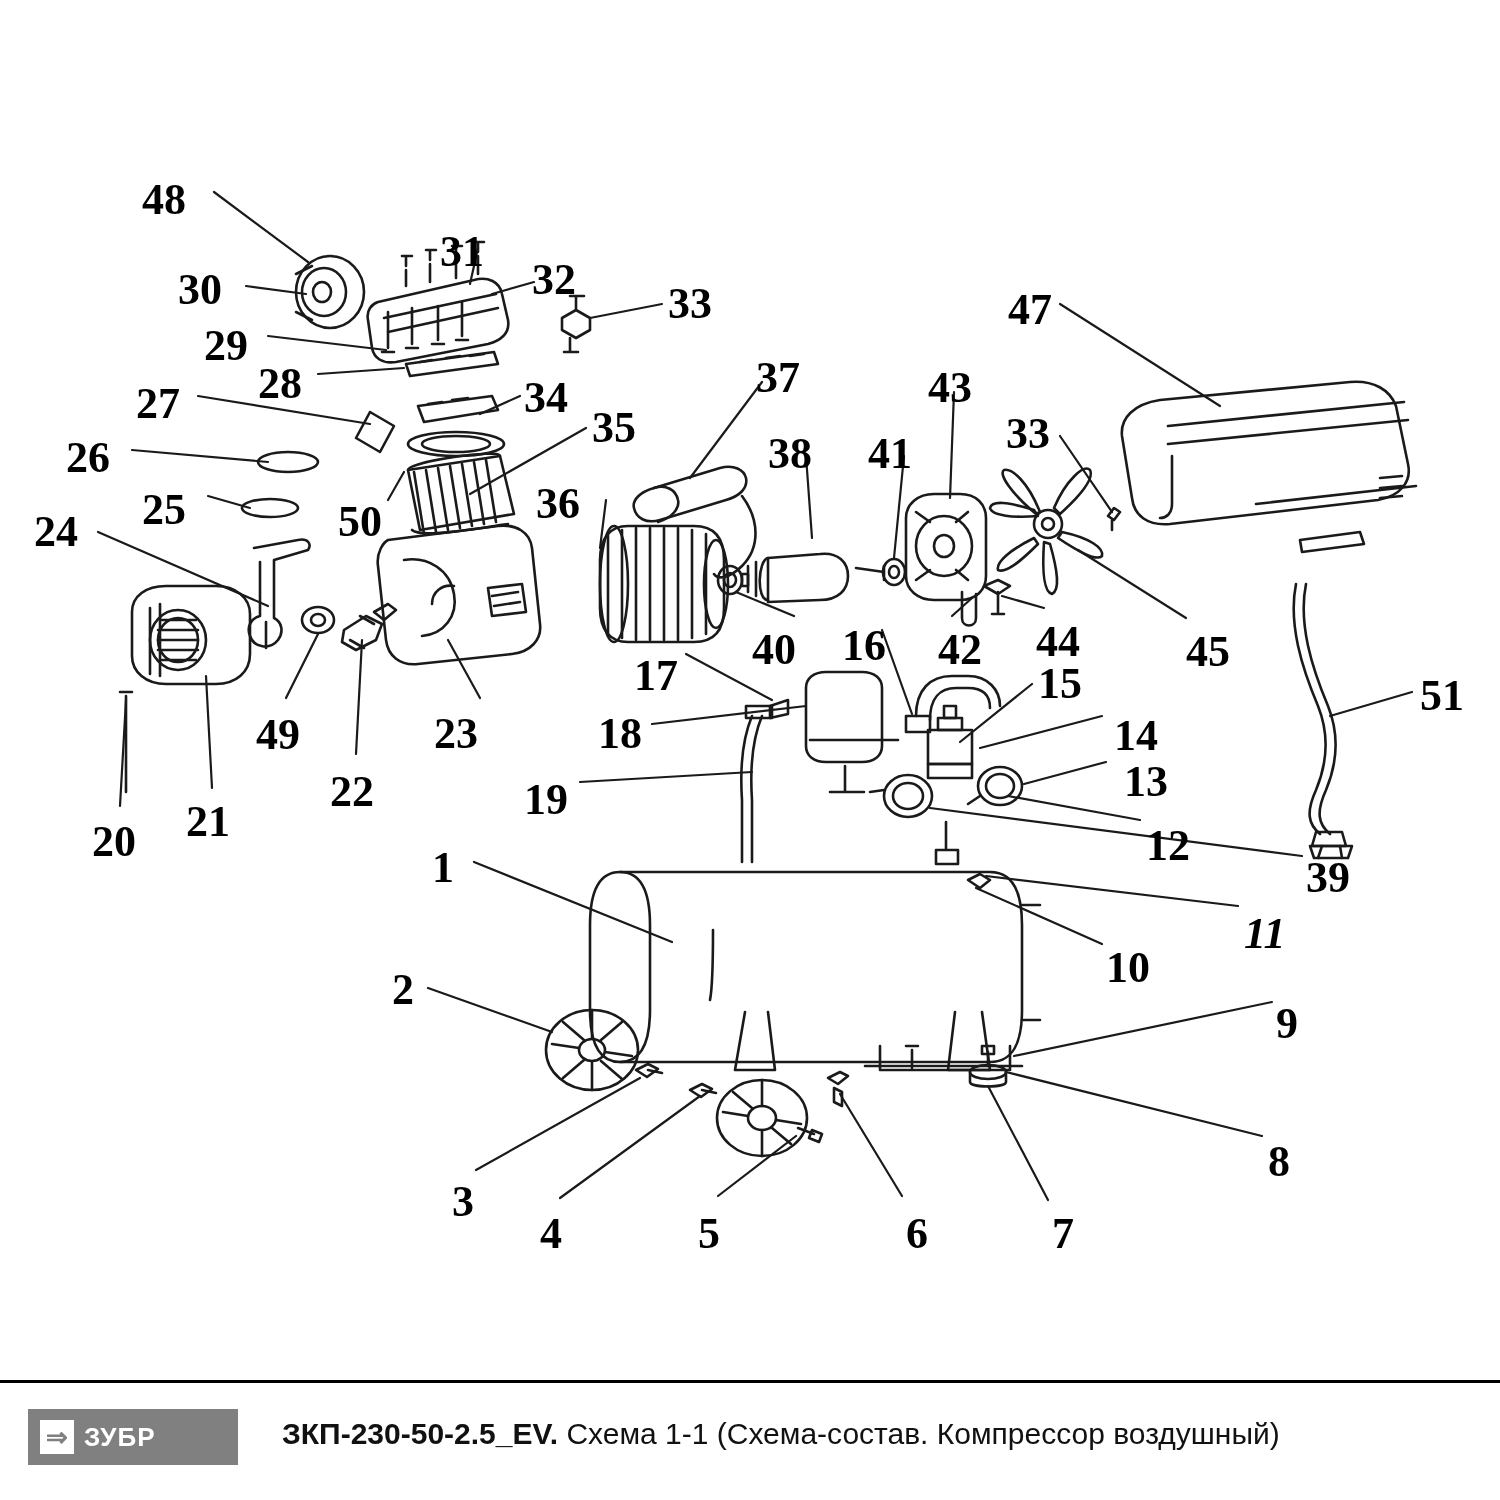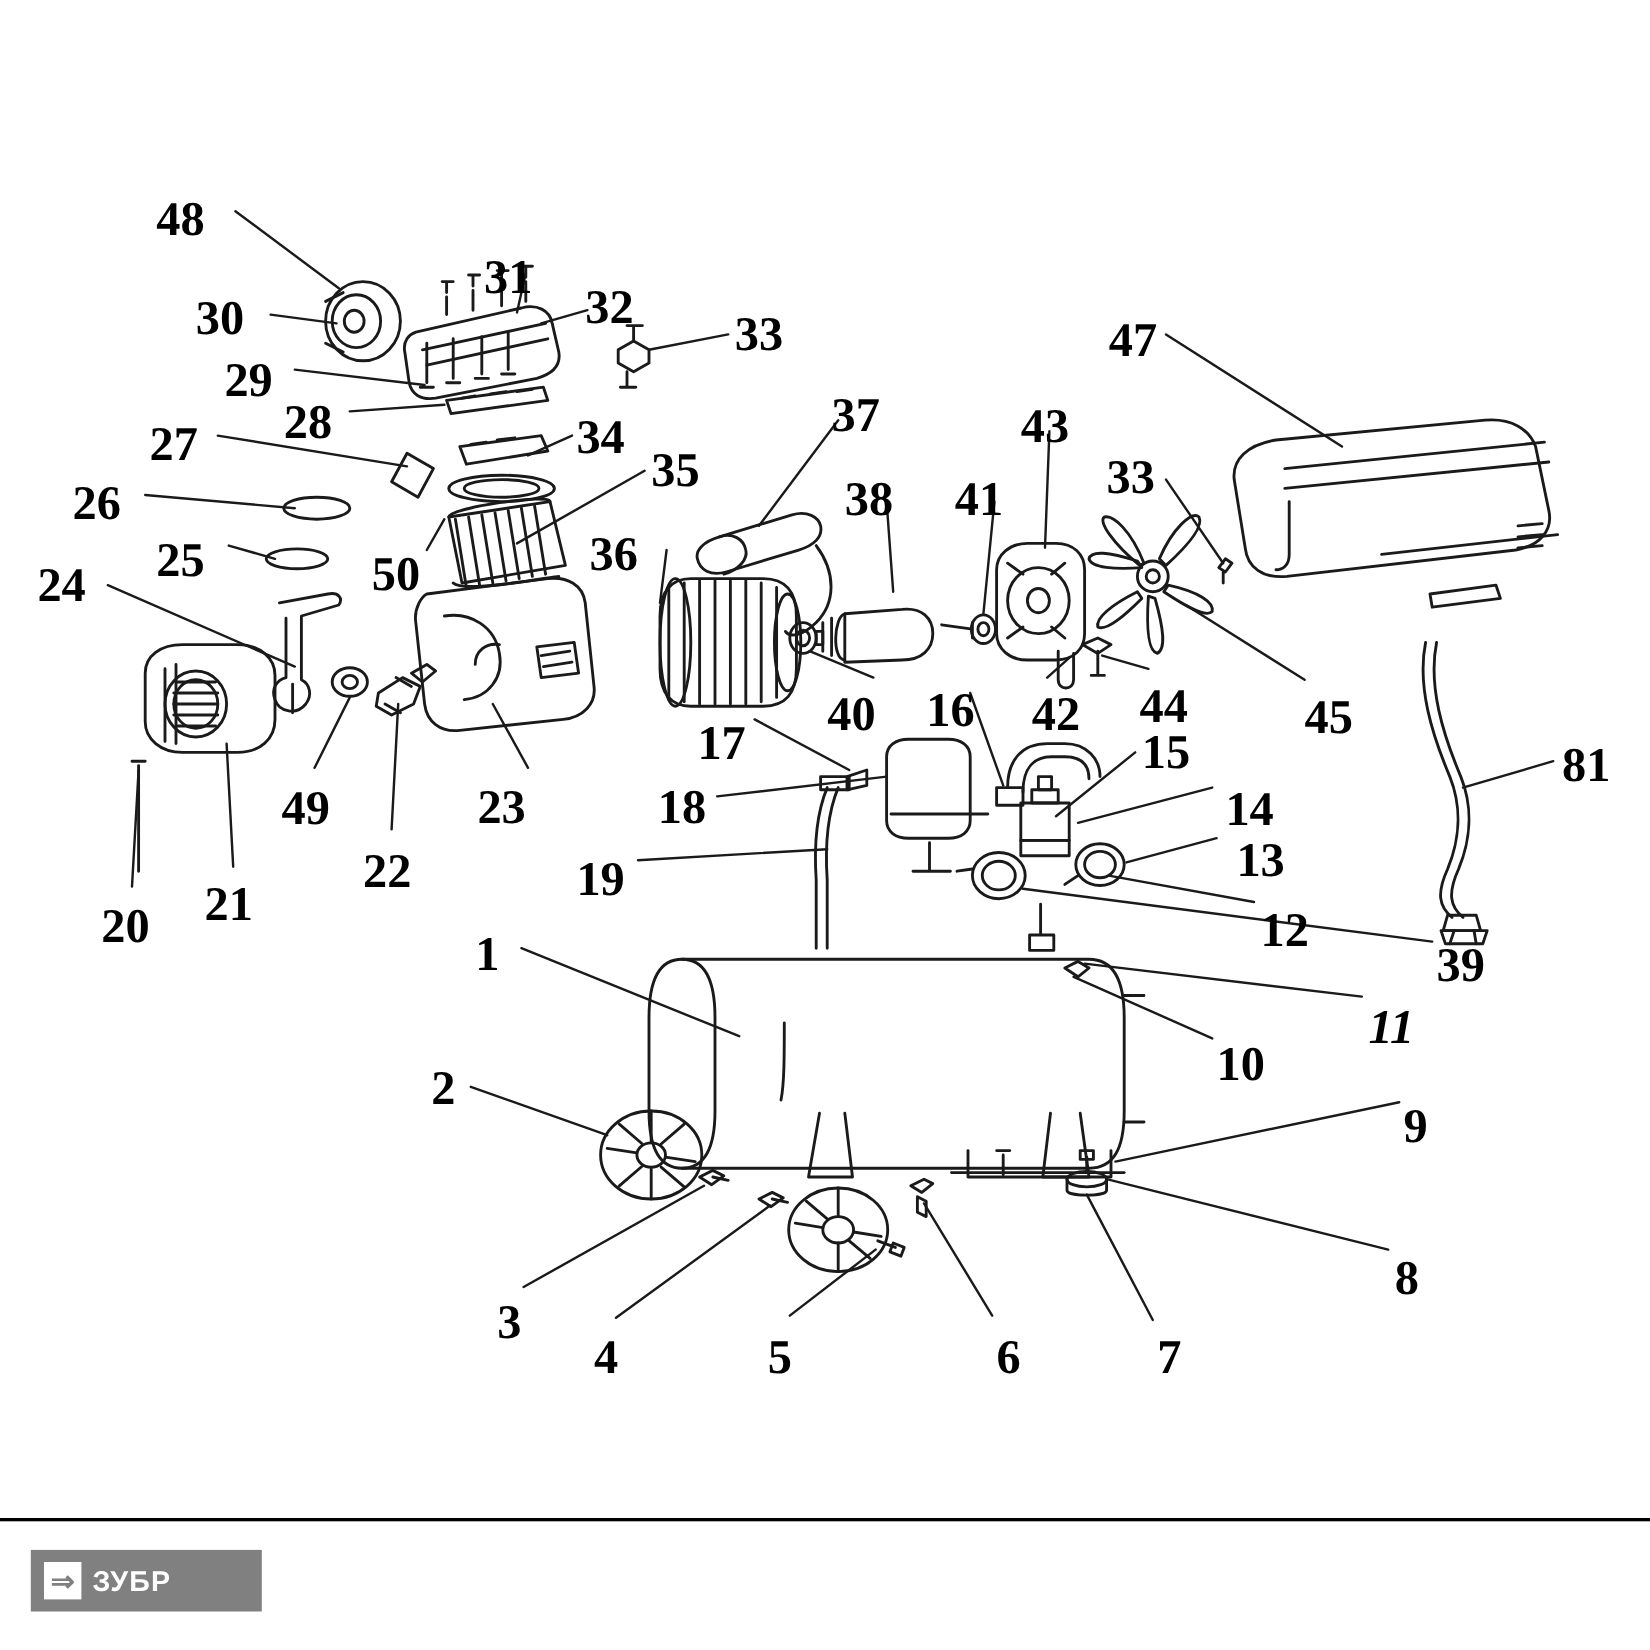--- a/index.html
+++ b/index.html
@@ -403,21 +403,21 @@
     <div class="callout" style="left:768px;  top:432px;">38</div>
     <div class="callout" style="left:868px;  top:432px;">41</div>
     <div class="callout" style="left:928px;  top:366px;">43</div>
     <div class="callout" style="left:1006px; top:412px;">33</div>
     <div class="callout" style="left:1008px; top:288px;">47</div>
     <div class="callout" style="left:752px;  top:628px;">40</div>
     <div class="callout" style="left:842px;  top:624px;">16</div>
     <div class="callout" style="left:938px;  top:628px;">42</div>
     <div class="callout" style="left:1036px; top:620px;">44</div>
     <div class="callout" style="left:1186px; top:630px;">45</div>
-    <div class="callout" style="left:1420px; top:674px;">81</div>
+    <div class="callout" style="left:1420px; top:674px;">51</div>
     <div class="callout" style="left:634px;  top:654px;">17</div>
     <div class="callout" style="left:598px;  top:712px;">18</div>
     <div class="callout" style="left:524px;  top:778px;">19</div>
     <div class="callout" style="left:1038px; top:662px;">15</div>
     <div class="callout" style="left:1114px; top:714px;">14</div>
     <div class="callout" style="left:1124px; top:760px;">13</div>
     <div class="callout" style="left:1146px; top:824px;">12</div>
     <div class="callout" style="left:1306px; top:856px;">39</div>
     <div class="callout" style="left:1244px; top:912px;font-style:italic;">11</div>
     <div class="callout" style="left:1106px; top:946px;">10</div>
@@ -436,15 +436,19 @@
     <div class="callout" style="left:186px;  top:800px;">21</div>
     <div class="callout" style="left:92px;   top:820px;">20</div>
 
   </div>
 
   <div id="footer">
     <div id="brand-badge">
       <span class="logo-mark">⇒</span>
       <span class="logo-text">ЗУБР</span>
     </div>
+    <div id="footer-caption">
+      <span class="model">ЗКП-230-50-2.5_EV.</span>
+      <span class="desc">Схема 1-1 (Схема-состав. Компрессор воздушный)</span>
+    </div>
   </div>
 
 </div>
 
 </body></html>

